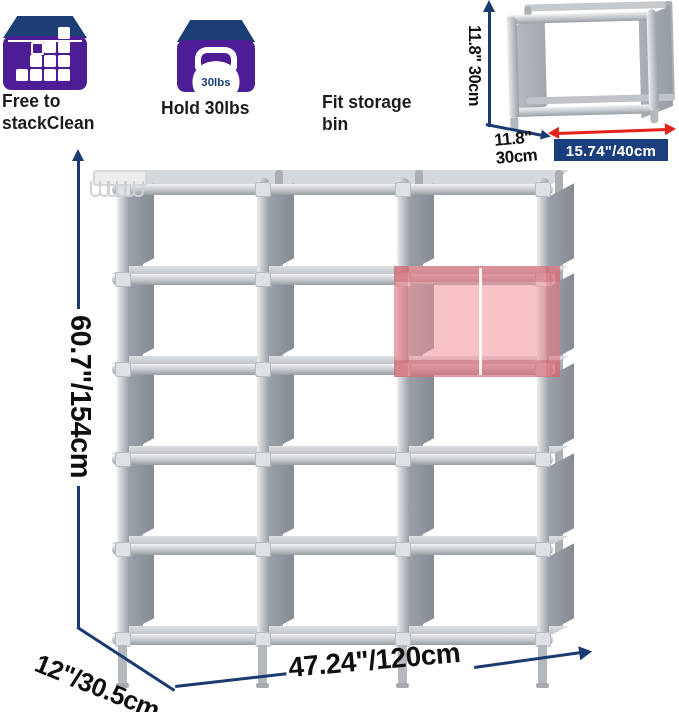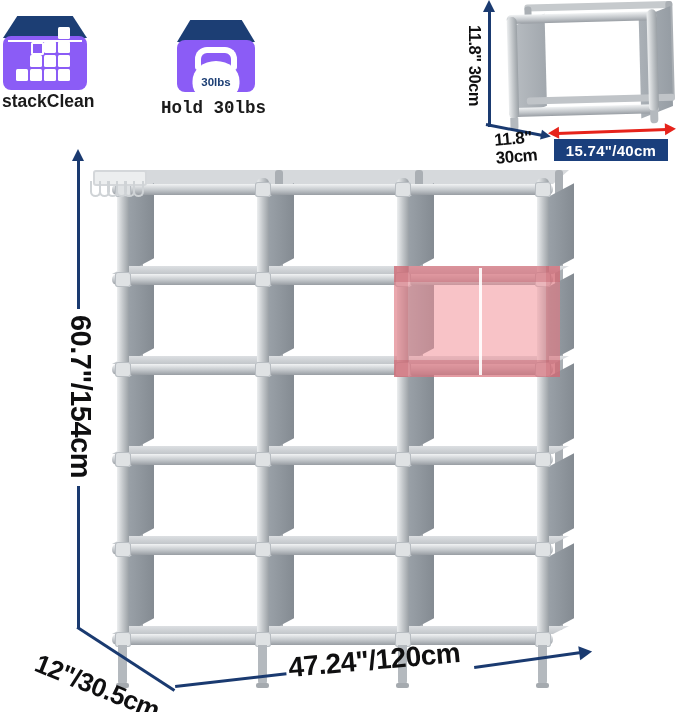--- a/index.html
+++ b/index.html
@@ -5,21 +5,21 @@
   html,body{margin:0;padding:0;background:#fff;}
   .canvas{position:relative;width:679px;height:712px;background:#fff;overflow:hidden;
           font-family:"Liberation Sans",sans-serif;color:#111;}
   .abs{position:absolute;}
 
   
   .feature-label{position:absolute;font-size:17.5px;font-weight:600;color:#1b1b1b;line-height:1.28;white-space:nowrap;}
   .icon-box{position:absolute;}
   .icon-lid{position:absolute;left:0;top:0;width:100%;height:22px;background:#1c3e74;
             clip-path:polygon(17% 0,83% 0,100% 100%,0 100%);}
-  .icon-body{position:absolute;left:0;top:20px;width:100%;bottom:0;background:#8b5cf6;border-radius:8px;}
+  .icon-body{position:absolute;left:0;top:20px;width:100%;bottom:0;background:#4c1d95;border-radius:8px;}
   .icon-body-line{position:absolute;left:6%;right:6%;top:4px;height:0;border-top:2px solid #fff;}
   .sq{position:absolute;width:12px;height:12px;background:#fff;border-radius:1.5px;}
   .sq.hollow{background:transparent;border:2.5px solid #fff;width:9px;height:9px;}
   .kb-handle{position:absolute;left:50%;top:7px;transform:translateX(-50%);width:30px;height:17px;
              border:6px solid #fff;border-bottom:none;border-radius:12px 12px 3px 3px;}
   .kb-body{position:absolute;left:50%;top:21px;transform:translateX(-50%);width:47px;height:40px;background:#fff;
            border-radius:50% 50% 44% 44%;display:flex;align-items:center;justify-content:center;}
   .kb-text{color:#1c3e74;font-size:11.5px;font-weight:700;margin-top:2px;}
   .bin{position:absolute;left:50%;top:11px;transform:translateX(-50%);width:58px;height:47px;
        border:3px solid #fff;border-radius:3px;}
@@ -86,36 +86,41 @@
           <div class="sq" style="left: 28px; top: 16px;"></div>
           <div class="sq" style="left: 42px; top: 44px;"></div>
           <div class="sq" style="left: 42px; top: 30px;"></div>
           <div class="sq" style="left: 42px; top: 16px;"></div>
           <div class="sq" style="left: 42px; top: 2px;"></div>
           <div class="sq hollow" style="left: 15px; top: 17px;"></div>
         </div>
     </div>
   </div>
   <div class="feature-label" style="left:2px;top:90px;">
+    <div>Free to</div>
     <div>stackClean</div>
   </div>
 
   <div class="icon-box" style="left:177px;top:20px;width:78px;height:72px;">
     <div class="icon-lid"></div>
     <div class="icon-body">
       <div class="kb-handle"></div>
       <div class="kb-body">
         <span class="kb-text">30lbs</span>
       </div>
     </div>
   </div>
-  <div class="feature-label" style="left:161px;top:97px;font-family:Liberation Mono, monospace;">
+  <div class="feature-label" style="left:161px;top:97px;">
     <div>Hold 30lbs</div>
   </div>
 
+  <div class="feature-label" style="left:322px;top:91px;">
+    <div>Fit storage</div>
+    <div>bin</div>
+  </div>
 
   <div class="abs" style="left:500px;top:0;width:180px;height:138px;transform:rotate(-1.5deg);">
     <div class="backpost" style="left:26px;top:3px;width:148px;height:7px;background:#c6cacd;"></div>
     <div class="backpost" style="left:26px;top:5px;width:7px;height:98px;"></div>
     <div class="backpost" style="left:167px;top:3px;width:7px;height:100px;"></div>
     <div class="panel" style="left:16px;top:18px;width:30px;height:92px;transform:skewY(-20deg);background:linear-gradient(90deg,#b6bbc0,#a2a8ae);"></div>
     <div class="panel" style="left:140px;top:14px;width:32px;height:100px;transform:skewY(-20deg);background:linear-gradient(90deg,#aab0b6,#969da4);"></div>
     <div class="backpost" style="left:26px;top:96px;width:148px;height:7px;background:#c0c4c8;"></div>
     <div class="htube" style="left:8px;top:13px;width:150px;height:9px;"></div>
     <div class="htube" style="left:8px;top:106px;width:150px;height:9px;"></div>

